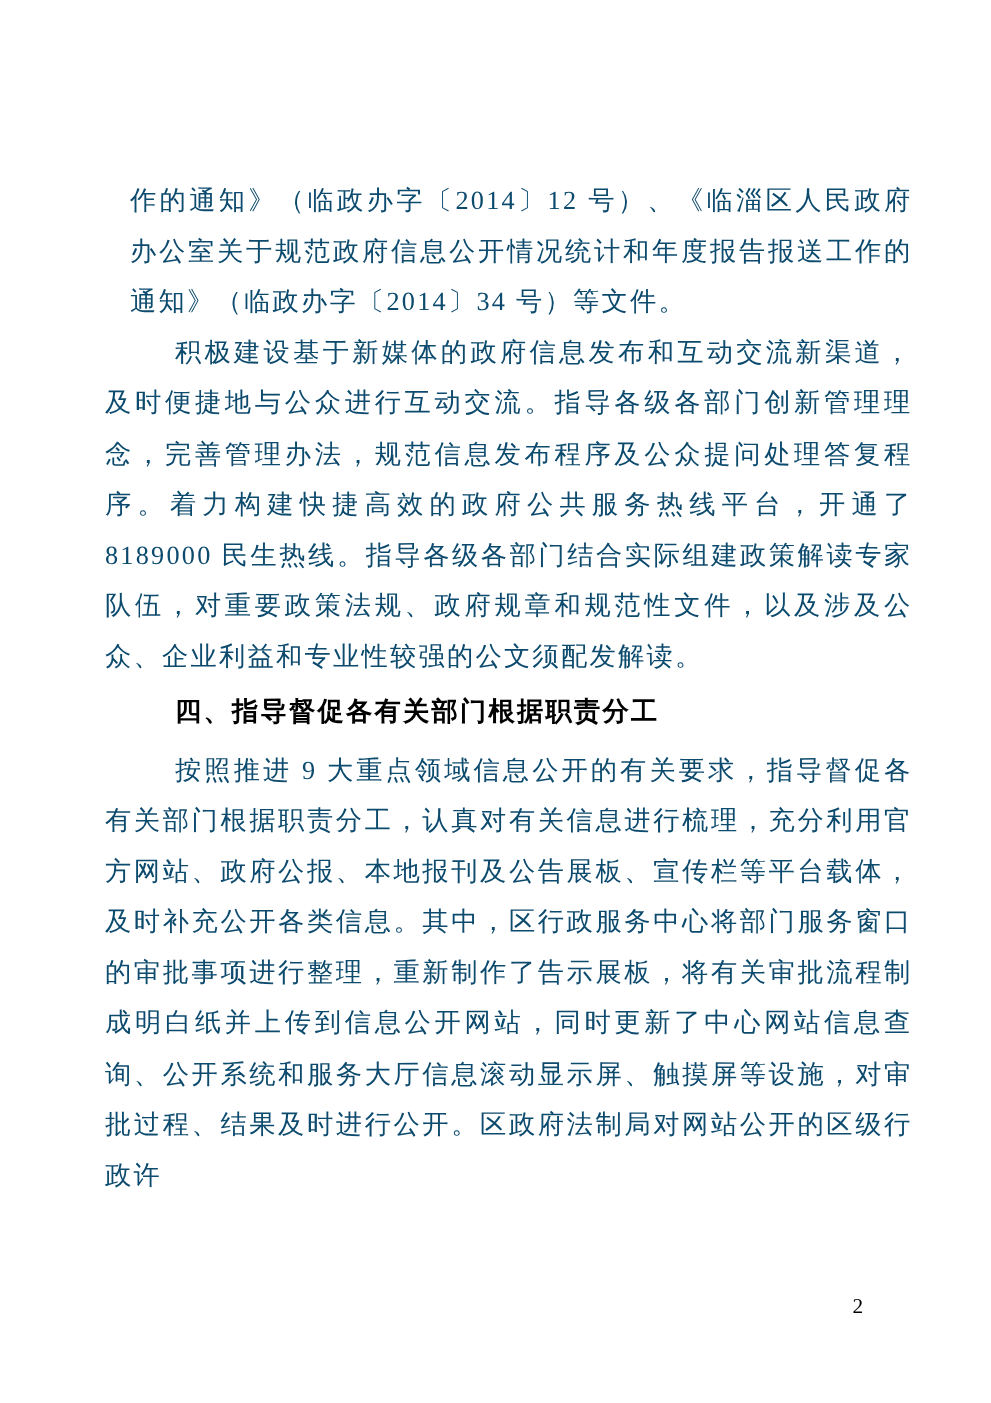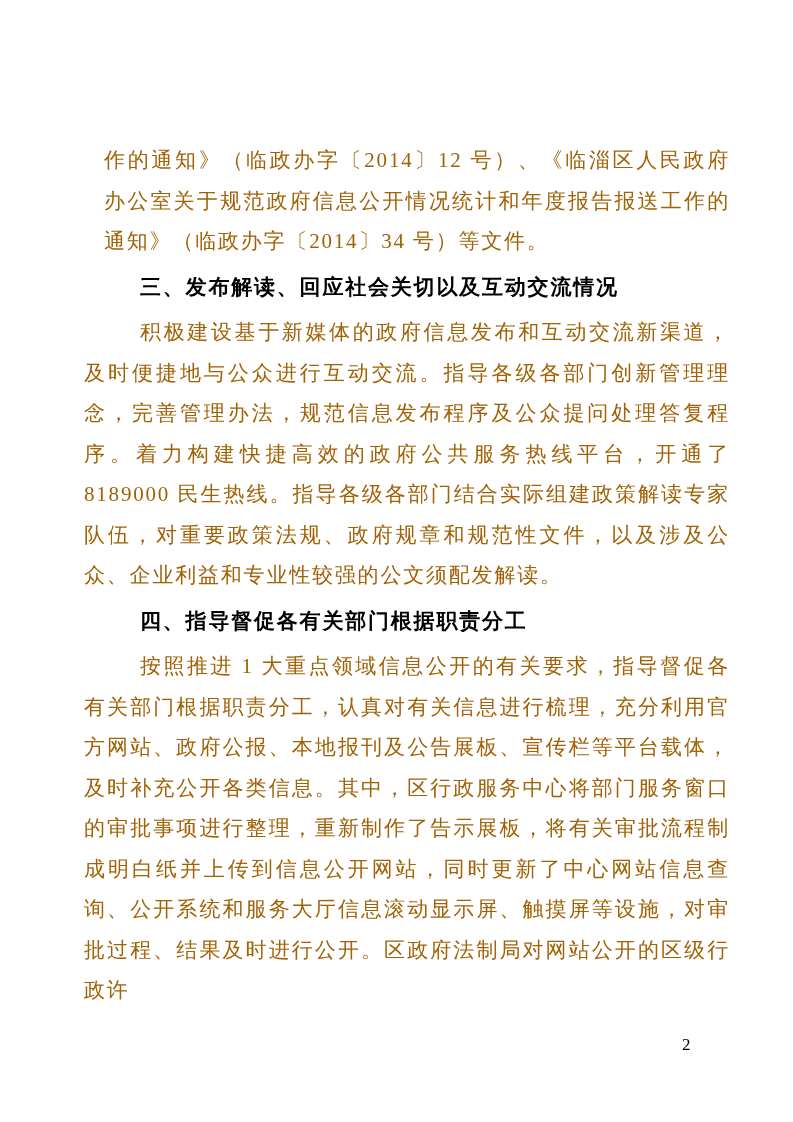--- a/index.html
+++ b/index.html
@@ -27,21 +27,21 @@
   }
   .doc p.body,
   .doc p.continuation {
     margin: 0;
     font-family: "Liberation Serif", "DejaVu Serif", serif;
     font-size: 21px;
     line-height: 40.5px;
     letter-spacing: 1.8px;
     text-align: justify;
     text-justify: inter-character;
-    color: #a16207;
+    color: #0c4a6e;
   }
   .doc p.body {
     text-indent: 56px;
   }
   .doc p.continuation {
     text-indent: 0;
     padding-left: 20px;
   }
   .doc h3.heading {
     margin: 5px 0;
@@ -61,19 +61,18 @@
     font-size: 17px;
     color: #000000;
   }
 </style>
 </head>
 <body>
 
 <div class="page">
   <div class="doc" id="doc-body">
       <p class="continuation">作的通知》（临政办字〔2014〕12 号）、《临淄区人民政府办公室关于规范政府信息公开情况统计和年度报告报送工作的通知》（临政办字〔2014〕34 号）等文件。</p>
-      <h3 class="heading">三、发布解读、回应社会关切以及互动交流情况</h3>
       <p class="body">积极建设基于新媒体的政府信息发布和互动交流新渠道，及时便捷地与公众进行互动交流。指导各级各部门创新管理理念，完善管理办法，规范信息发布程序及公众提问处理答复程序。着力构建快捷高效的政府公共服务热线平台，开通了 8189000 民生热线。指导各级各部门结合实际组建政策解读专家队伍，对重要政策法规、政府规章和规范性文件，以及涉及公众、企业利益和专业性较强的公文须配发解读。</p>
       <h3 class="heading">四、指导督促各有关部门根据职责分工</h3>
-      <p class="body">按照推进 1 大重点领域信息公开的有关要求，指导督促各有关部门根据职责分工，认真对有关信息进行梳理，充分利用官方网站、政府公报、本地报刊及公告展板、宣传栏等平台载体，及时补充公开各类信息。其中，区行政服务中心将部门服务窗口的审批事项进行整理，重新制作了告示展板，将有关审批流程制成明白纸并上传到信息公开网站，同时更新了中心网站信息查询、公开系统和服务大厅信息滚动显示屏、触摸屏等设施，对审批过程、结果及时进行公开。区政府法制局对网站公开的区级行政许</p>
+      <p class="body">按照推进 9 大重点领域信息公开的有关要求，指导督促各有关部门根据职责分工，认真对有关信息进行梳理，充分利用官方网站、政府公报、本地报刊及公告展板、宣传栏等平台载体，及时补充公开各类信息。其中，区行政服务中心将部门服务窗口的审批事项进行整理，重新制作了告示展板，将有关审批流程制成明白纸并上传到信息公开网站，同时更新了中心网站信息查询、公开系统和服务大厅信息滚动显示屏、触摸屏等设施，对审批过程、结果及时进行公开。区政府法制局对网站公开的区级行政许</p>
     </div>
   <div class="page-number">2</div>
 </div>
 
 </body></html>

